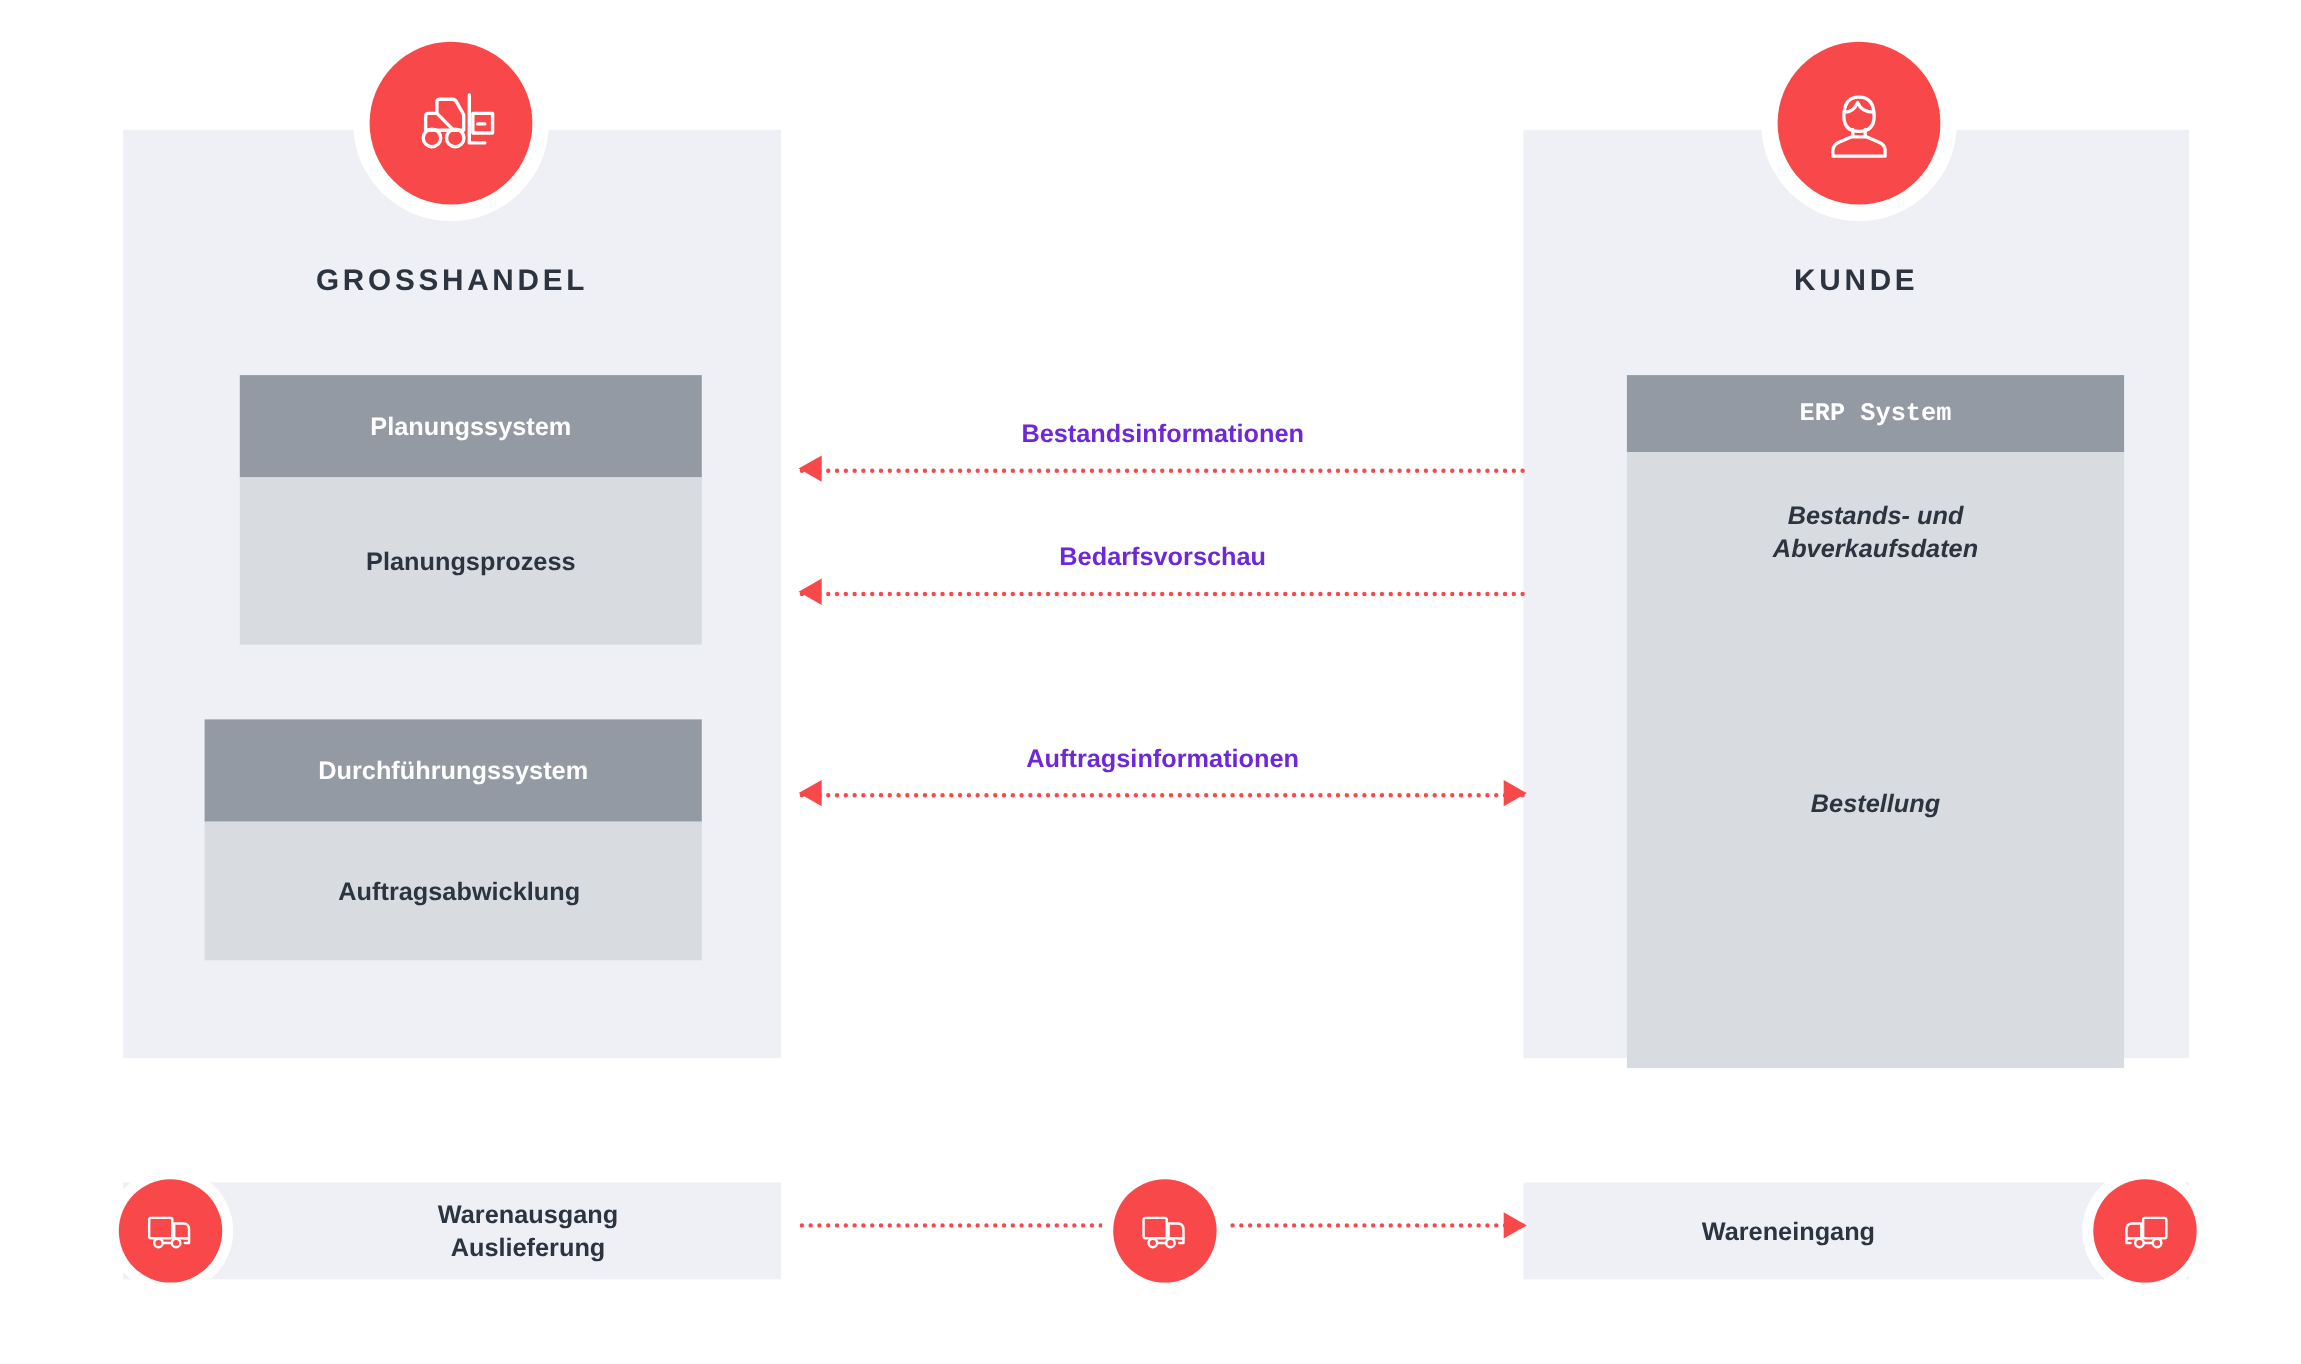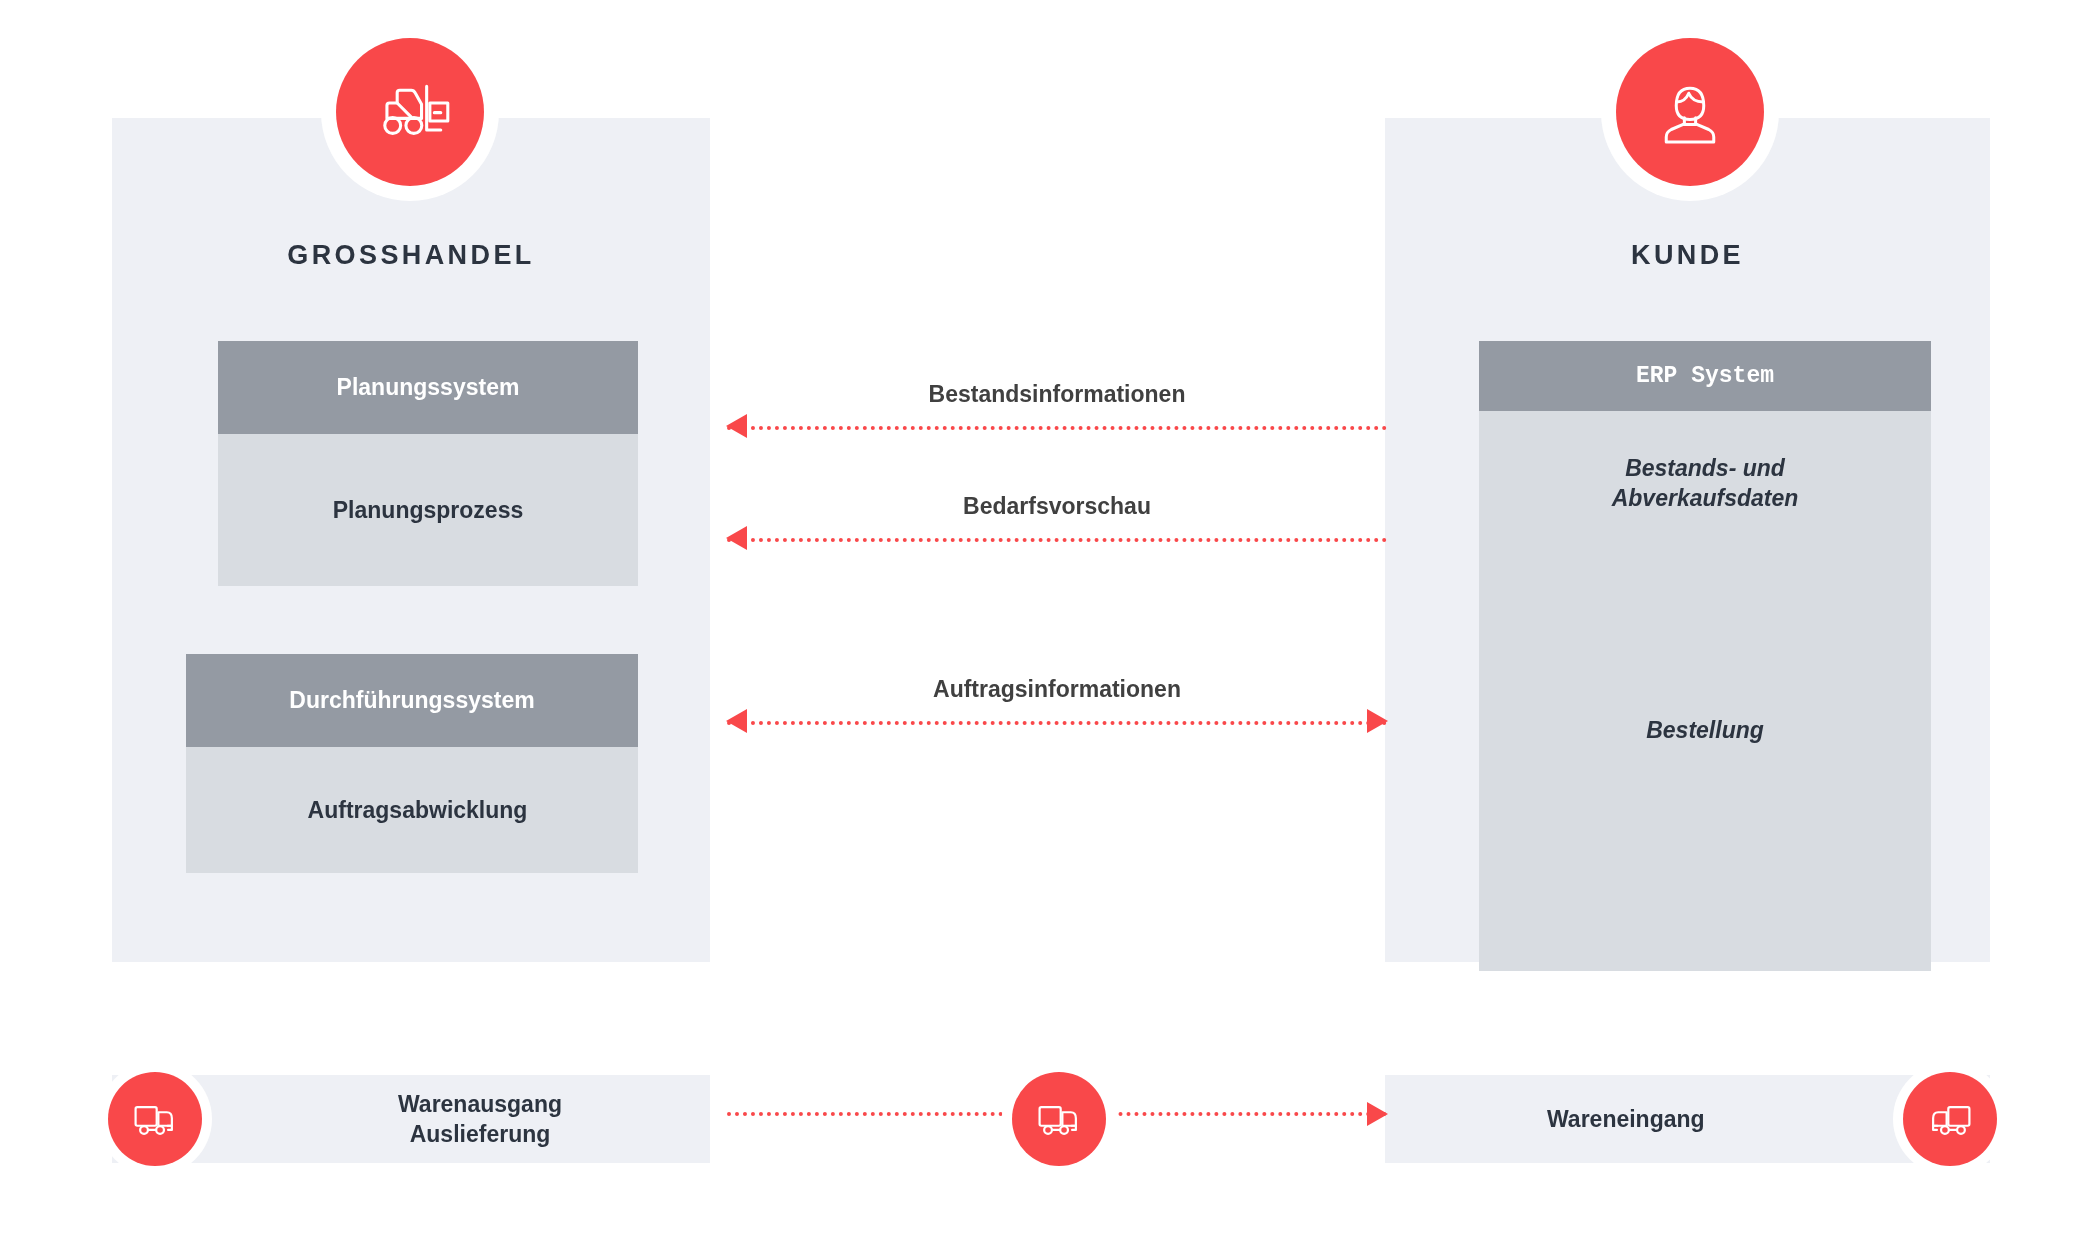--- a/index.html
+++ b/index.html
@@ -113,21 +113,21 @@
 
   
   .flow { position: absolute; }
   .flow .flow-label {
     position: absolute;
     left: 0; right: 0;
     bottom: 22px;
     text-align: center;
     font-size: 23px;
     font-weight: bold;
-    color: #404040;
+    color: #6d28d9;
     white-space: nowrap;
   }
   .flow .dline {
     position: absolute;
     left: 0; right: 0;
     bottom: 0;
     height: 4px;
     border-top: 4px dotted #f9484a;
   }
   .flow .arrow {

